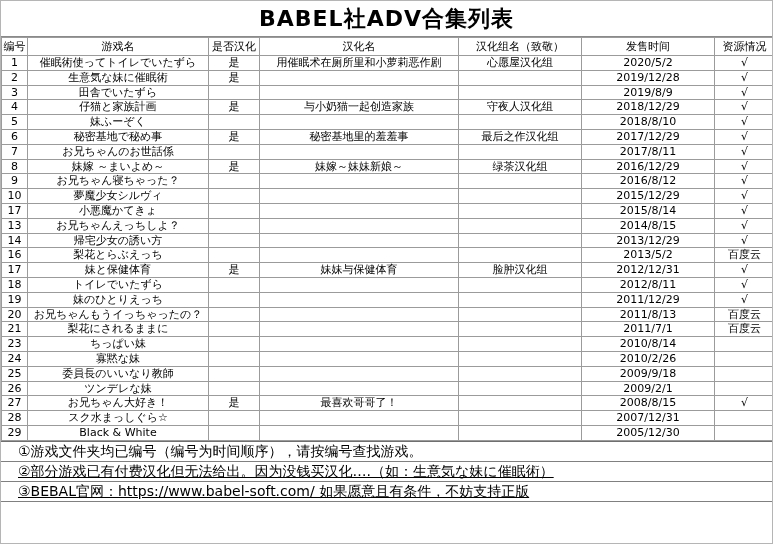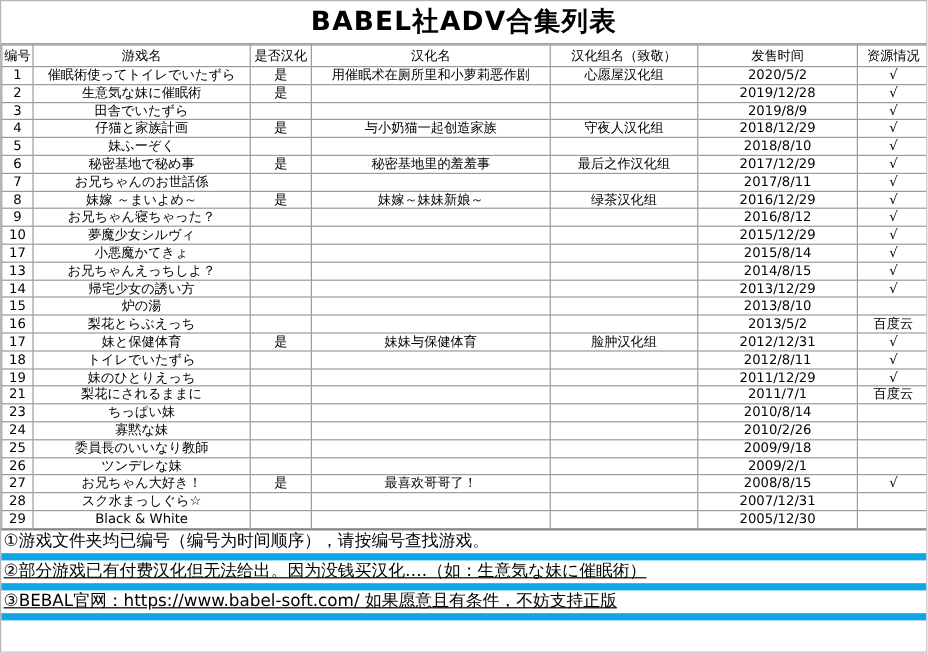--- a/index.html
+++ b/index.html
@@ -48,23 +48,23 @@
     height: 13.8px;
     line-height: 13.8px;
   }
   .footnotes {
     width: 100%;
   }
   .footnote {
     height: 19px;
     line-height: 19px;
     font-size: 14px;
-    padding-left: 2px;
+    padding-left: 17px;
     border-top: 1px solid #6f6f6f;
-    border-bottom: 6px solid #0ea5e9;
+    border-bottom: 1px solid #0ea5e9;
     white-space: nowrap;
     overflow: hidden;
   }
   .footnote + .footnote { border-top: none; text-decoration: underline; }
 </style>
 </head>
 <body>
 
 <div class="sheet">
   <div class="title">BABEL社ADV合集列表</div>
@@ -201,29 +201,20 @@
         <tr>
           <td>14</td>
           <td>帰宅少女の誘い方</td>
           <td></td>
           <td></td>
           <td></td>
           <td>2013/12/29</td>
           <td>√</td>
         </tr>
         <tr>
-          <td>15</td>
-          <td>炉の湯</td>
-          <td></td>
-          <td></td>
-          <td></td>
-          <td>2013/8/10</td>
-          <td></td>
-        </tr>
-        <tr>
           <td>16</td>
           <td>梨花とらぶえっち</td>
           <td></td>
           <td></td>
           <td></td>
           <td>2013/5/2</td>
           <td>百度云</td>
         </tr>
         <tr>
           <td>17</td>
@@ -244,20 +235,29 @@
           <td>√</td>
         </tr>
         <tr>
           <td>19</td>
           <td>妹のひとりえっち</td>
           <td></td>
           <td></td>
           <td></td>
           <td>2011/12/29</td>
           <td>√</td>
+        </tr>
+        <tr>
+          <td>20</td>
+          <td>お兄ちゃんもうイっちゃったの？</td>
+          <td></td>
+          <td></td>
+          <td></td>
+          <td>2011/8/13</td>
+          <td>百度云</td>
         </tr>
         <tr>
           <td>21</td>
           <td>梨花にされるままに</td>
           <td></td>
           <td></td>
           <td></td>
           <td>2011/7/1</td>
           <td>百度云</td>
         </tr>

